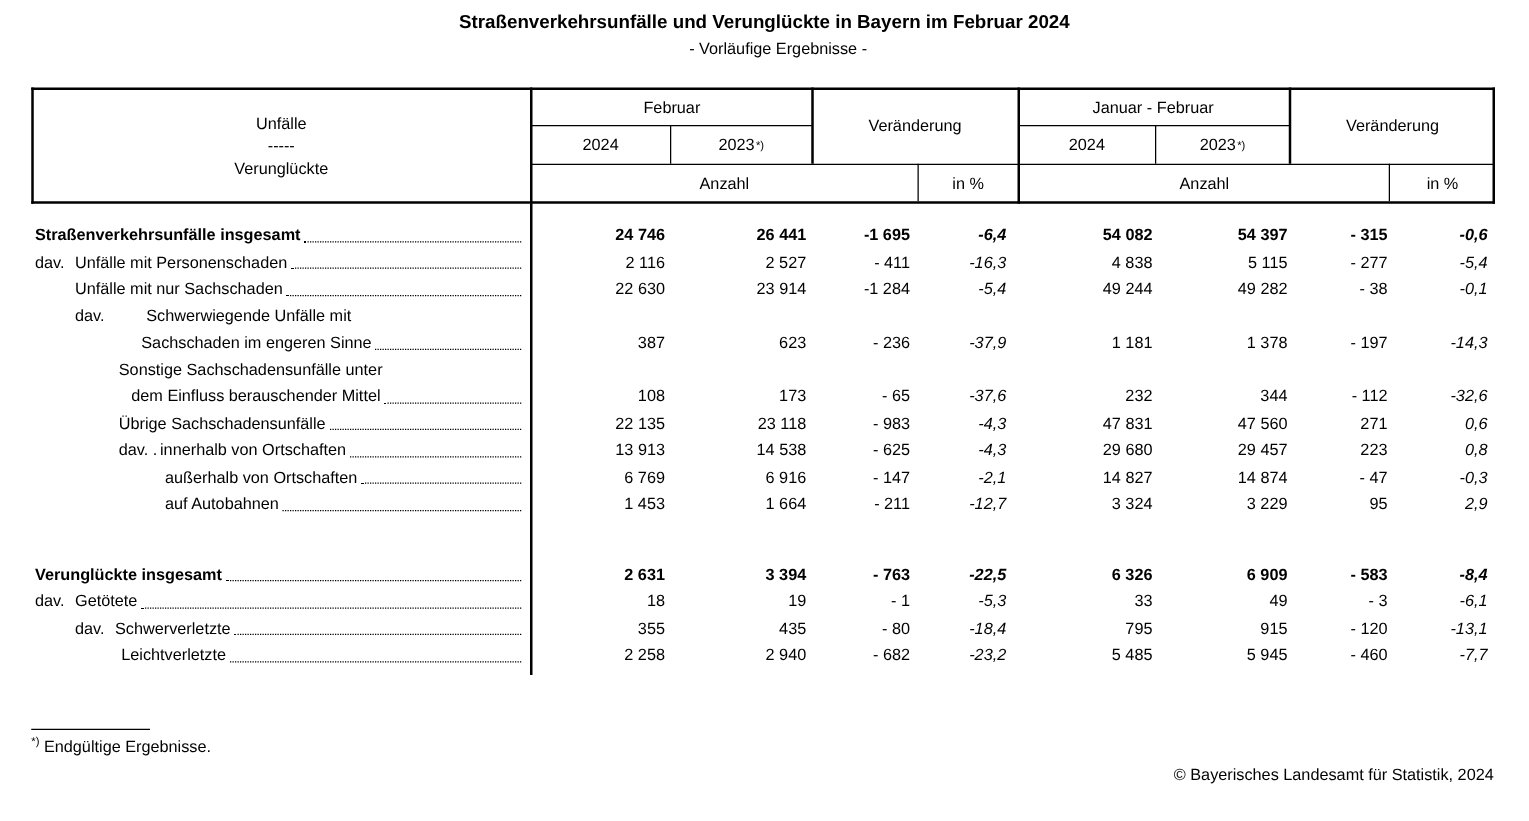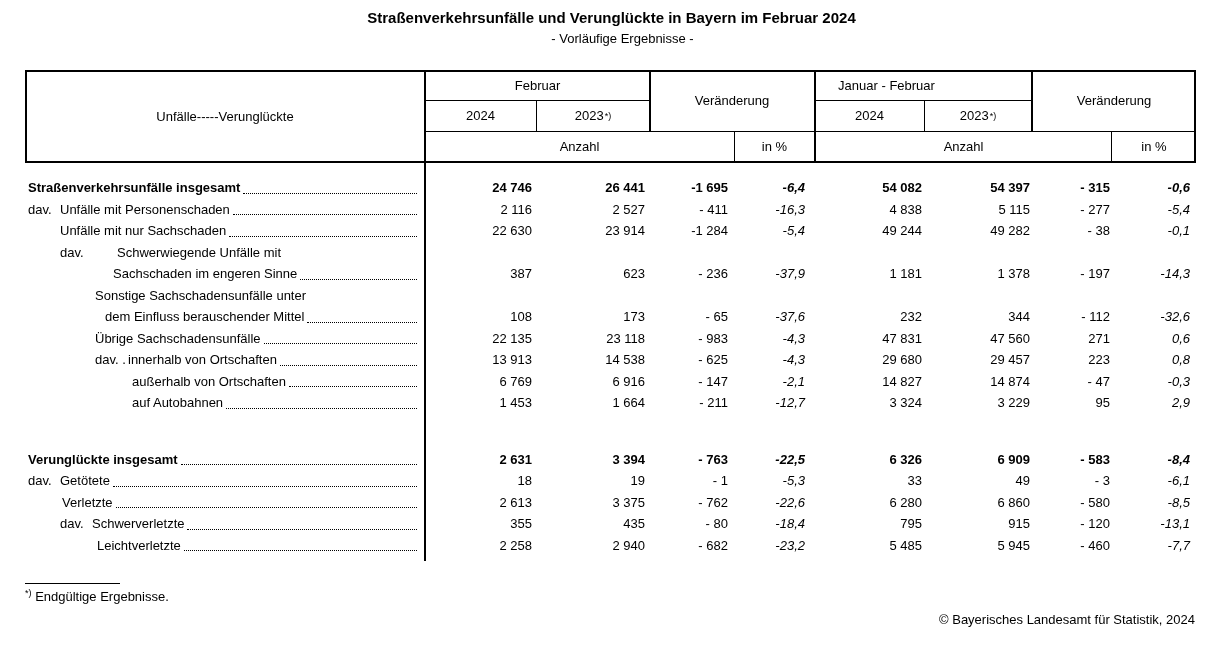--- a/index.html
+++ b/index.html
@@ -12,21 +12,21 @@
   .subtitle { position:absolute; top:31px; left:11px; width:100%; text-align:center; font-size:13px; }
 
   .table { position:absolute; left:25px; top:70px; width:1171px; }
 
   
   .thead { position:relative; height:93px; }
   .hline, .vline { position:absolute; background:#000; }
   .hcell { position:absolute; display:flex; align-items:center; justify-content:center;
            font-size:13px; text-align:center; }
   .hcell sup { font-size:9px; line-height:0; margin-left:1px; }
-  .label-head { flex-direction:row; line-height:18px; }
+  .label-head { flex-direction:column; line-height:18px; }
 
   
   .tbody { position:relative; padding:14px 0 5px 0; }
   .tbody::before { content:""; position:absolute; left:399px; top:0; bottom:0; width:2px; background:#000; }
   .row { display:flex; height:21.5px; font-size:13px; }
   .row.bold { font-weight:bold; }
   .row.gap { margin-top:35px; }
   .lbl { position:relative; width:400px; box-sizing:border-box; padding-right:8px;
          display:flex; line-height:21.5px; white-space:nowrap; }
   .lbl .prefix { position:absolute; top:0; line-height:21.5px; }
@@ -76,21 +76,21 @@
       <div class="vline" style="left:1086px;top:61px;width:1px;height:30px;"></div>
       <div class="vline" style="left:1169px;top:0;width:2px;height:93px;"></div>
 
       <div class="hcell label-head" style="left:0;top:0;width:400px;height:93px;">
         <span>Unfälle</span>
         <span>-----</span>
         <span>Verunglückte</span>
       </div>
       <div class="hcell" style="left:400px;top:0;width:225px;height:30px;">Februar</div>
       <div class="hcell" style="left:625px;top:0;width:164px;height:61px;">Veränderung</div>
-      <div class="hcell" style="left:746px;top:0;width:231px;height:30px;">Januar - Februar</div>
+      <div class="hcell" style="left:782px;top:0;width:231px;height:30px;">Januar - Februar</div>
       <div class="hcell" style="left:1007px;top:0;width:164px;height:61px;">Veränderung</div>
       <div class="hcell" style="left:400px;top:30px;width:111px;height:31px;">
         <span>2024</span>
       </div>
       <div class="hcell" style="left:512px;top:30px;width:112px;height:31px;">
         <span>2023</span>
           <sup>*)</sup>
       </div>
       <div class="hcell" style="left:790px;top:30px;width:109px;height:31px;">
         <span>2024</span>
@@ -285,34 +285,20 @@
           <div class="cell c1">19</div>
           <div class="cell c2">- 1</div>
           <div class="cell c3">-5,3</div>
           <div class="cell c4">33</div>
           <div class="cell c5">49</div>
           <div class="cell c6">- 3</div>
           <div class="cell c7">-6,1</div>
         </div>
         <div class="row">
           <div class="lbl">
-            <span style="margin-left: 37px;">Verletzte</span>
-            <span class="leader"></span>
-          </div>
-          <div class="cell c0">2 613</div>
-          <div class="cell c1">3 375</div>
-          <div class="cell c2">- 762</div>
-          <div class="cell c3">-22,6</div>
-          <div class="cell c4">6 280</div>
-          <div class="cell c5">6 860</div>
-          <div class="cell c6">- 580</div>
-          <div class="cell c7">-8,5</div>
-        </div>
-        <div class="row">
-          <div class="lbl">
             <span class="prefix" style="left: 35px;">dav.</span>
             <span style="margin-left: 67px;">Schwerverletzte</span>
             <span class="leader"></span>
           </div>
           <div class="cell c0">355</div>
           <div class="cell c1">435</div>
           <div class="cell c2">- 80</div>
           <div class="cell c3">-18,4</div>
           <div class="cell c4">795</div>
           <div class="cell c5">915</div>

